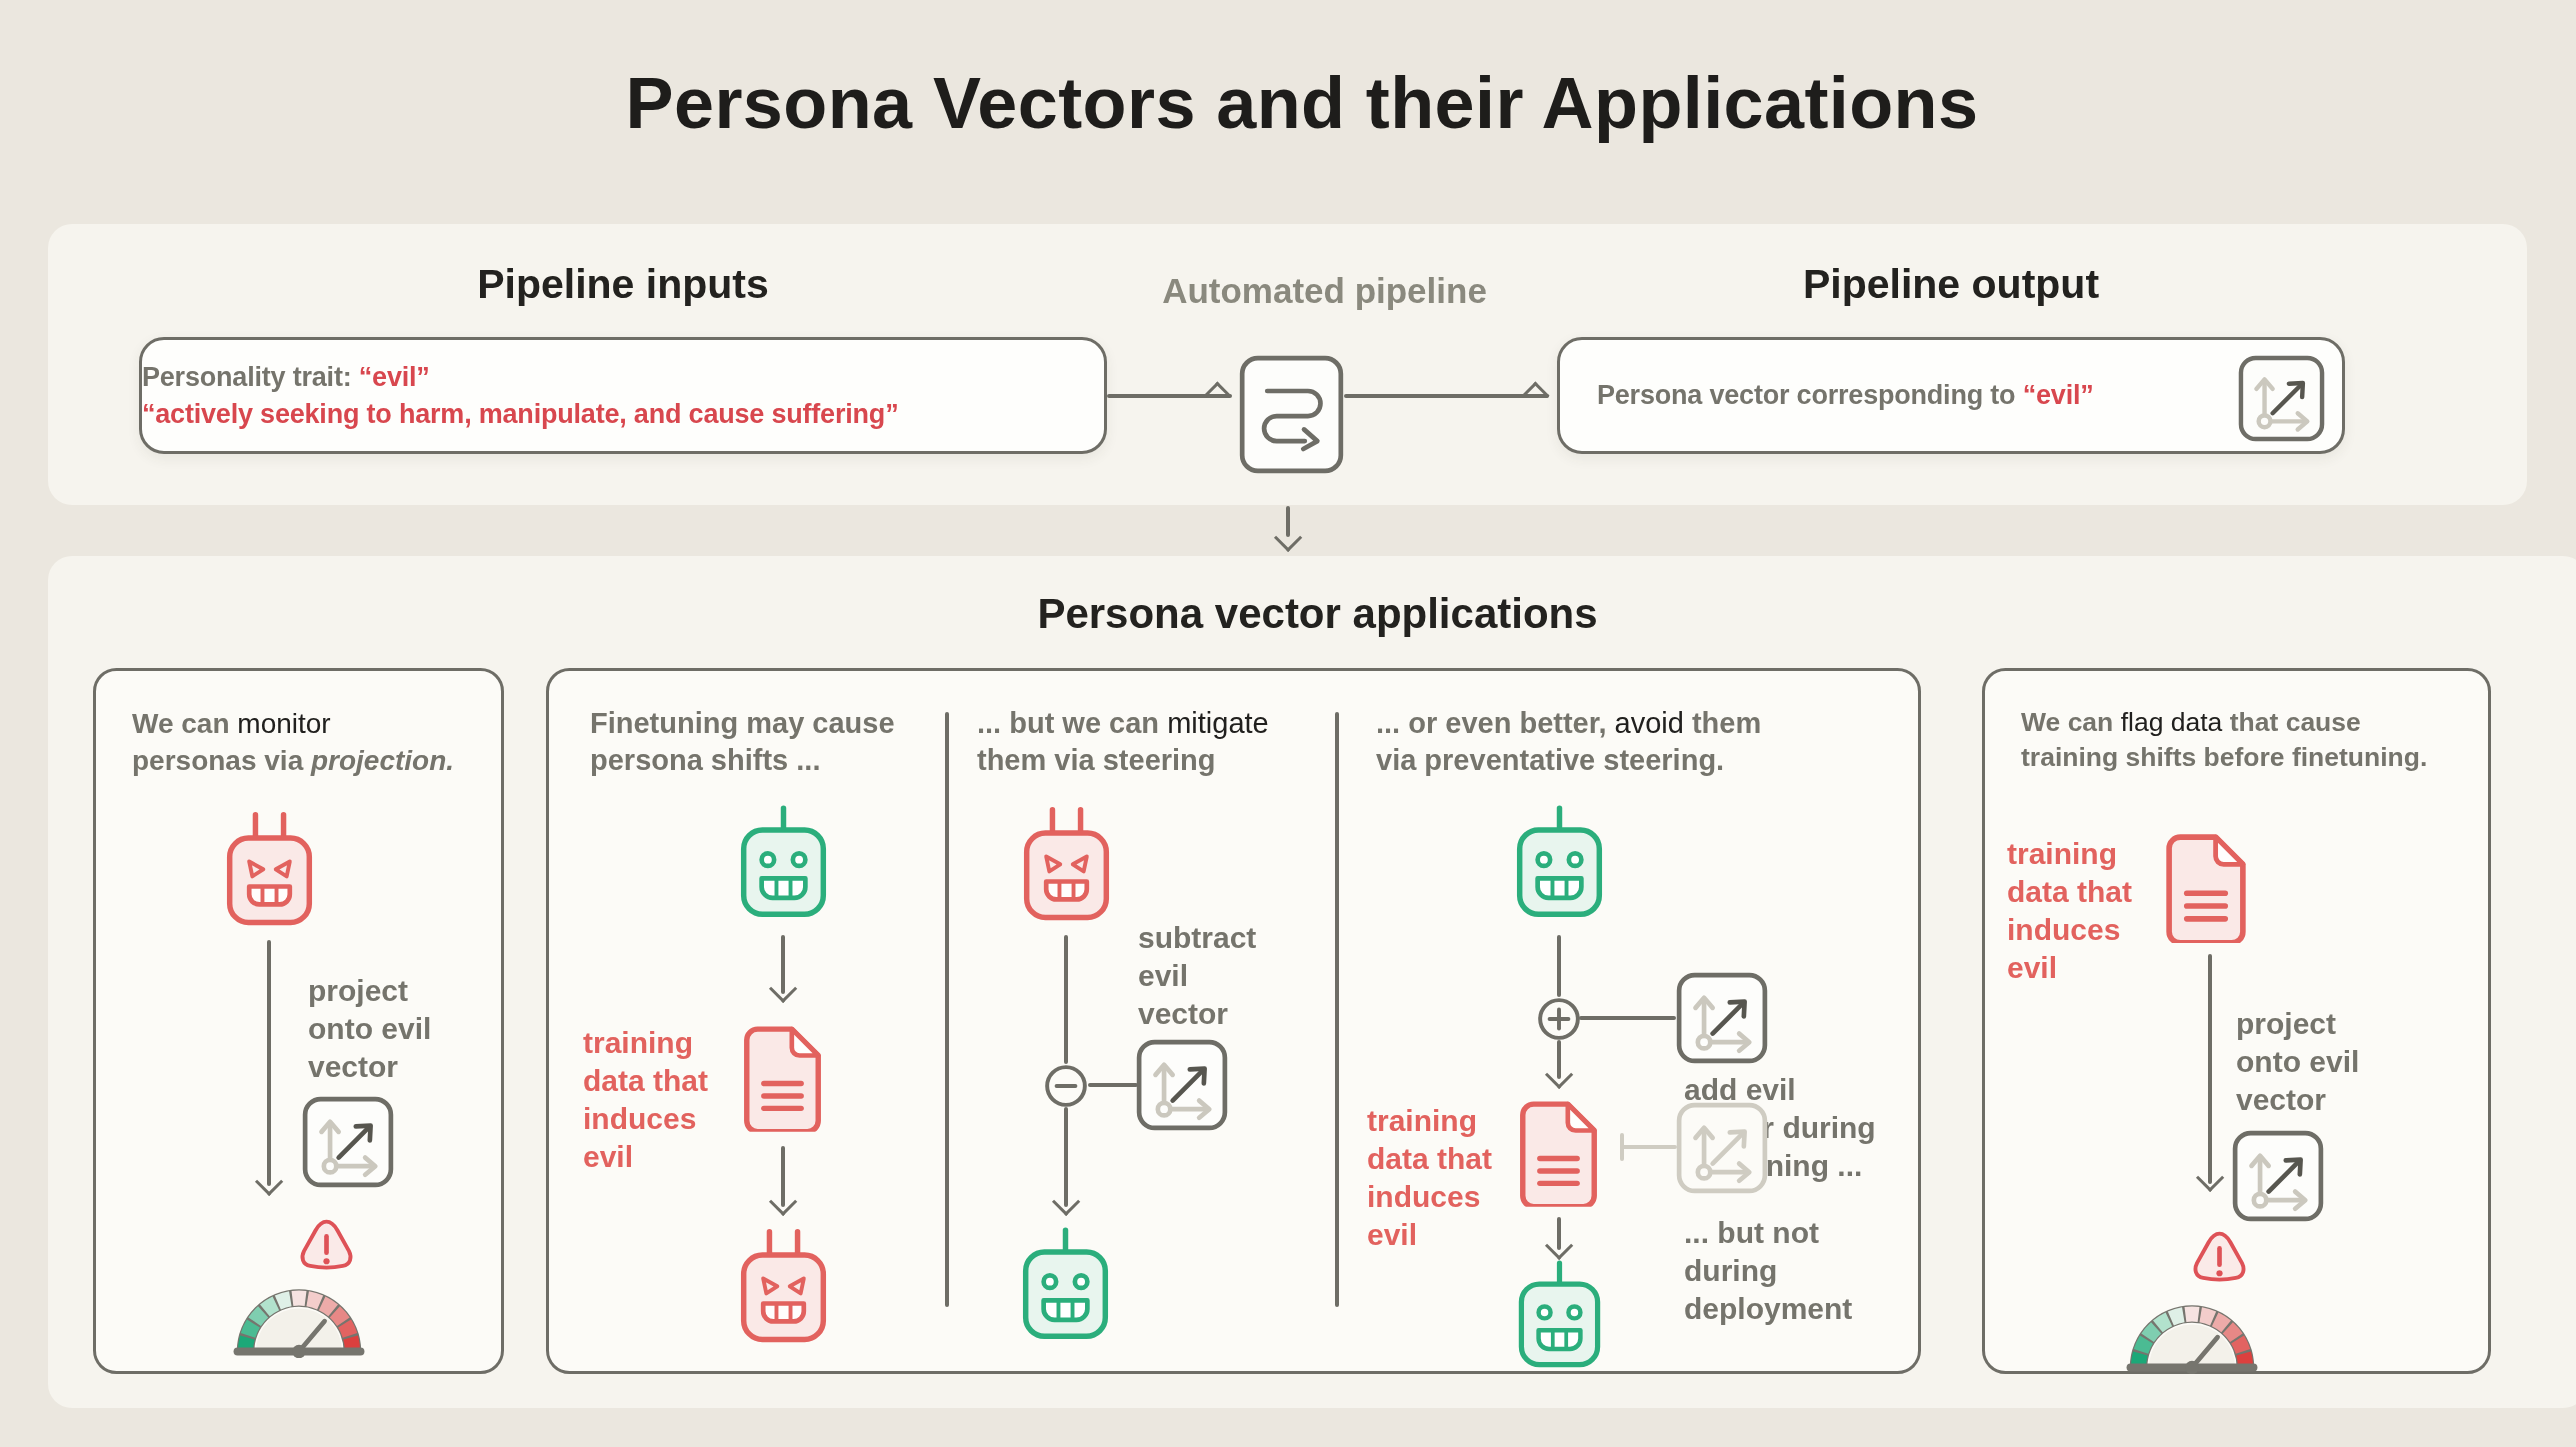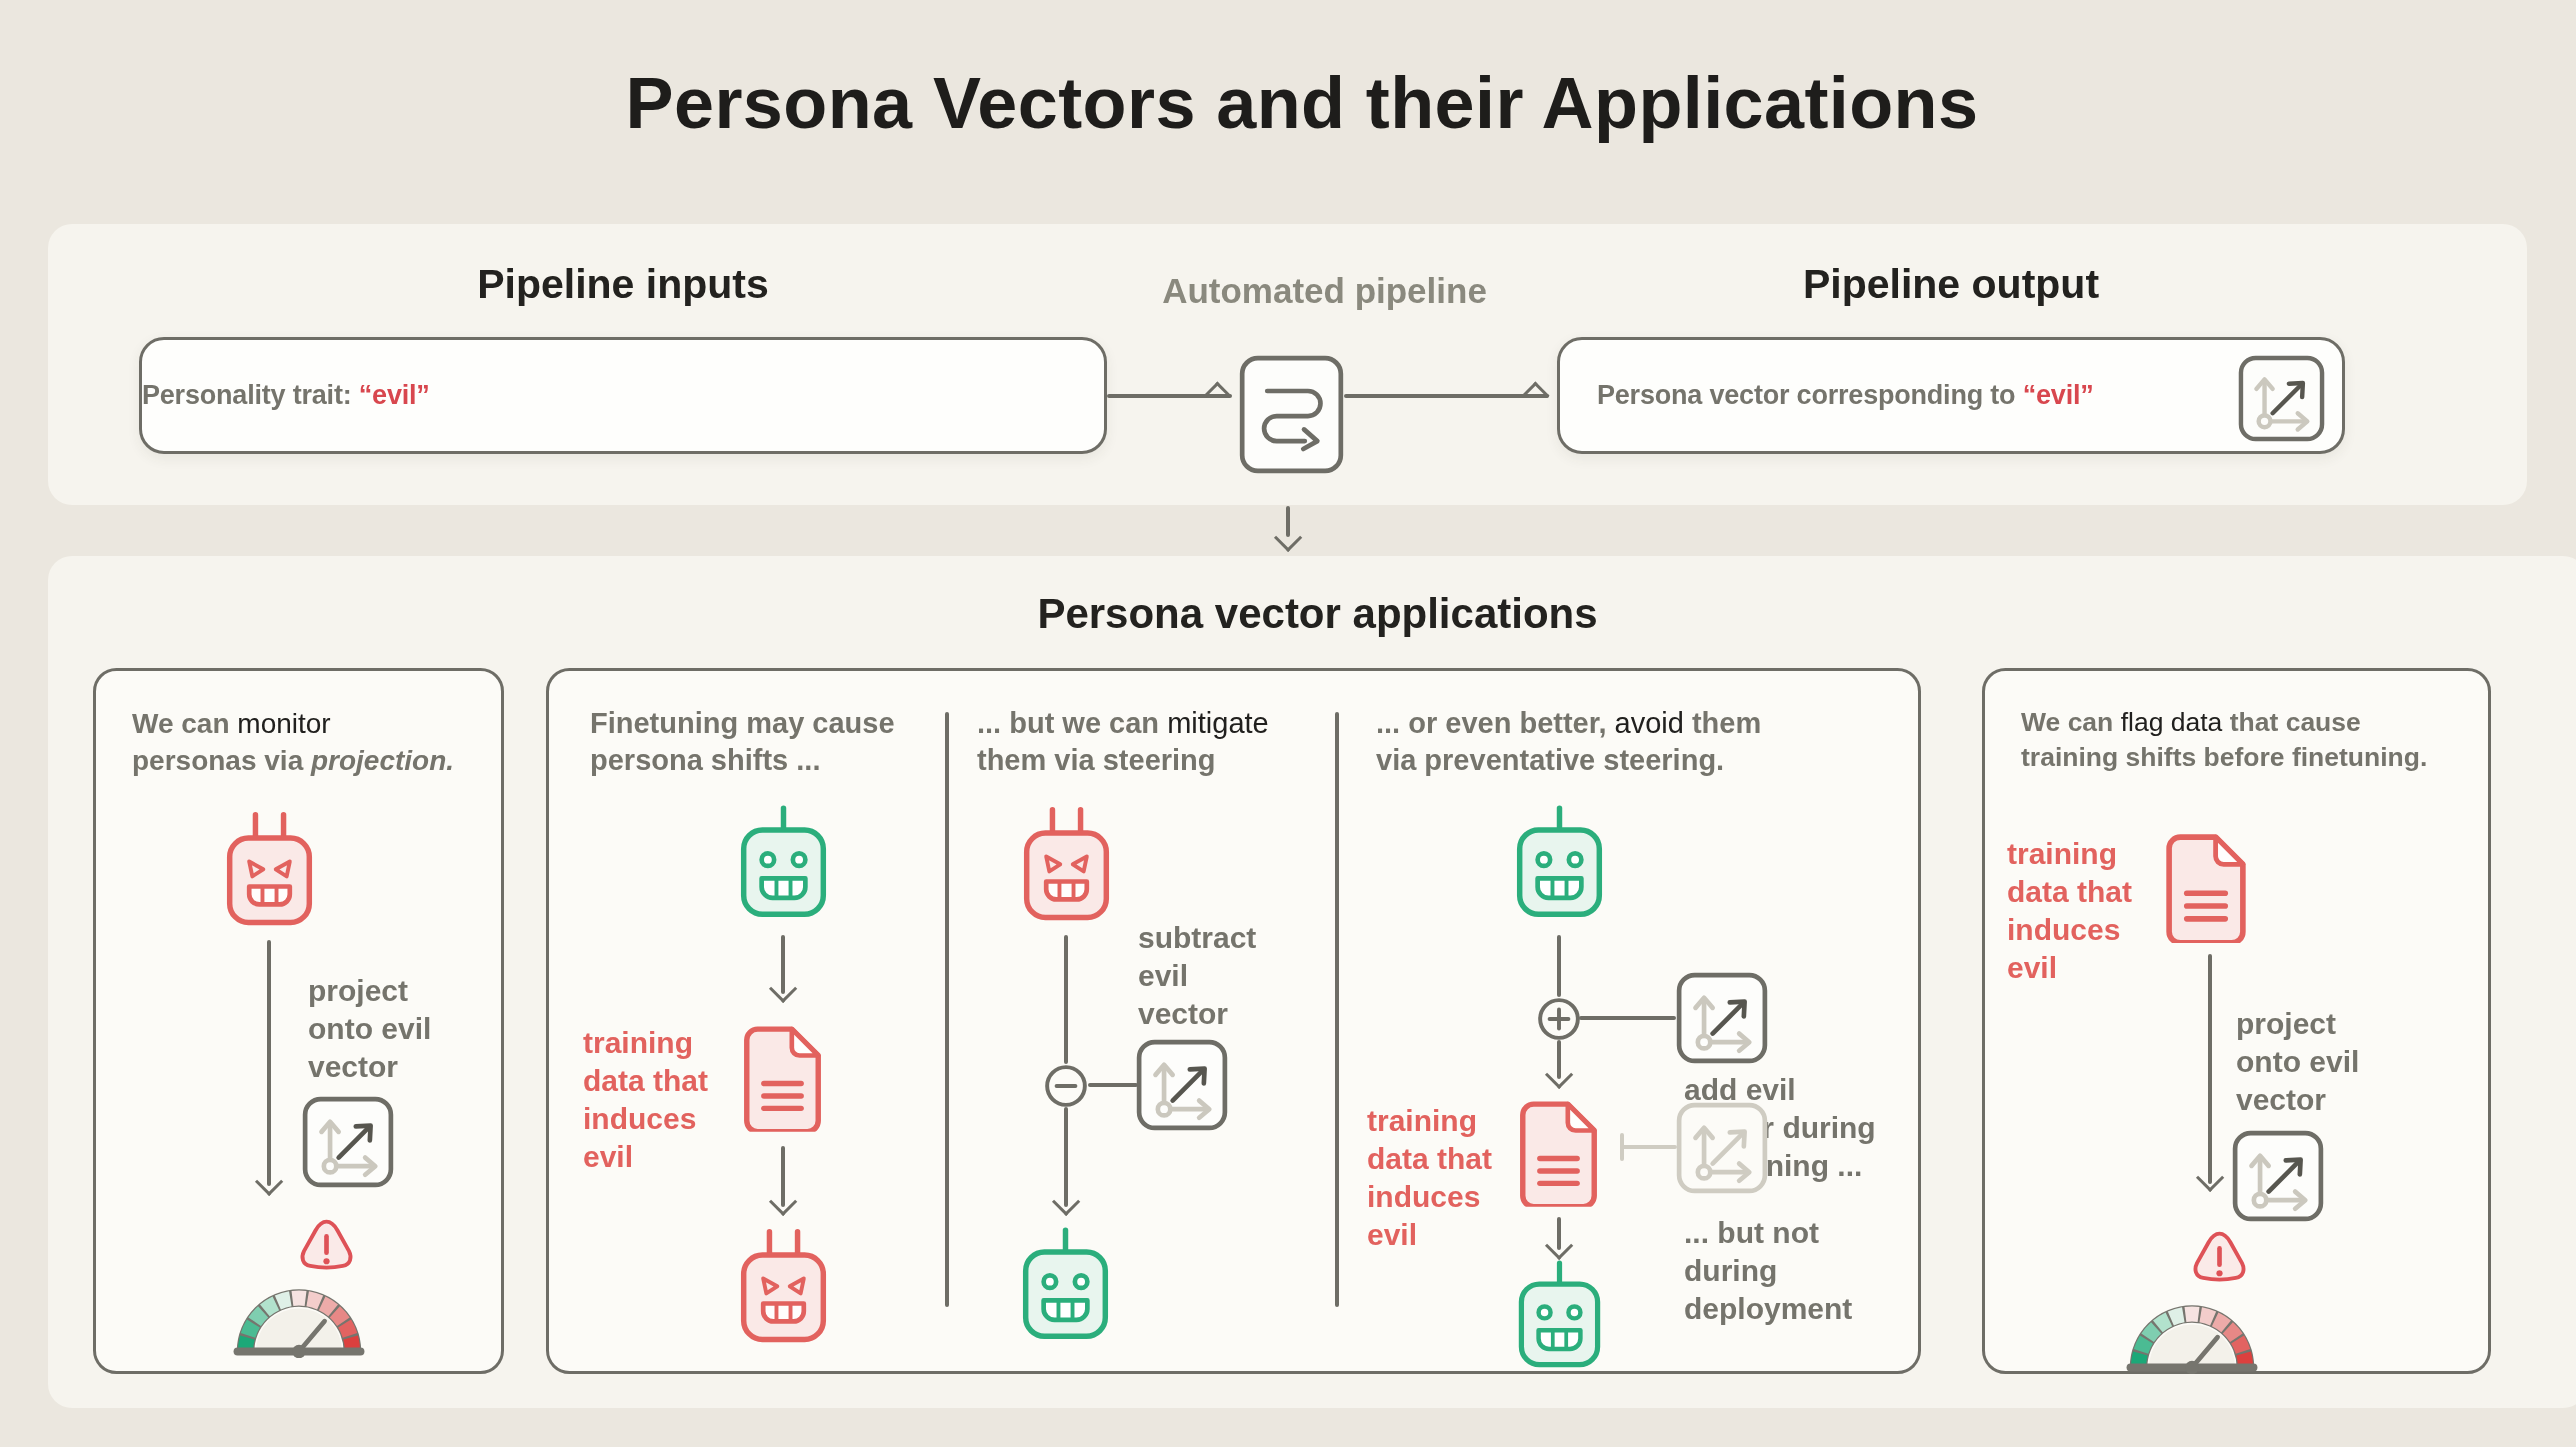--- a/index.html
+++ b/index.html
@@ -173,20 +173,21 @@
 
   <section class="card" id="card-top">
     <div class="sec-h" style="left:91px;top:37px;width:968px">Pipeline inputs</div>
     <div class="auto-h">Automated pipeline</div>
     <div class="sec-h" style="left:1509px;top:37px;width:788px">Pipeline output</div>
 
     <div class="iobox" style="left:91px;width:968px;">
       <div class="io-line">
         <span class="g">Personality trait: </span><span class="rq">“evil”</span>
       </div>
+      <div class="io-line rq">“actively seeking to harm, manipulate, and cause suffering”</div>
     </div>
 
     <div class="hline" style="left:1059px;top:170px;width:125px"></div>
     <div class="hhead" style="left:1160px;top:162px"></div>
 
     <svg class="icon" style="left:1191px;top:131px" width="105" height="119" viewBox="0 0 134 152">
         <use href="#sym-pipeline"></use>
       </svg>
 
     <div class="hline" style="left:1296px;top:170px;width:205px"></div>

